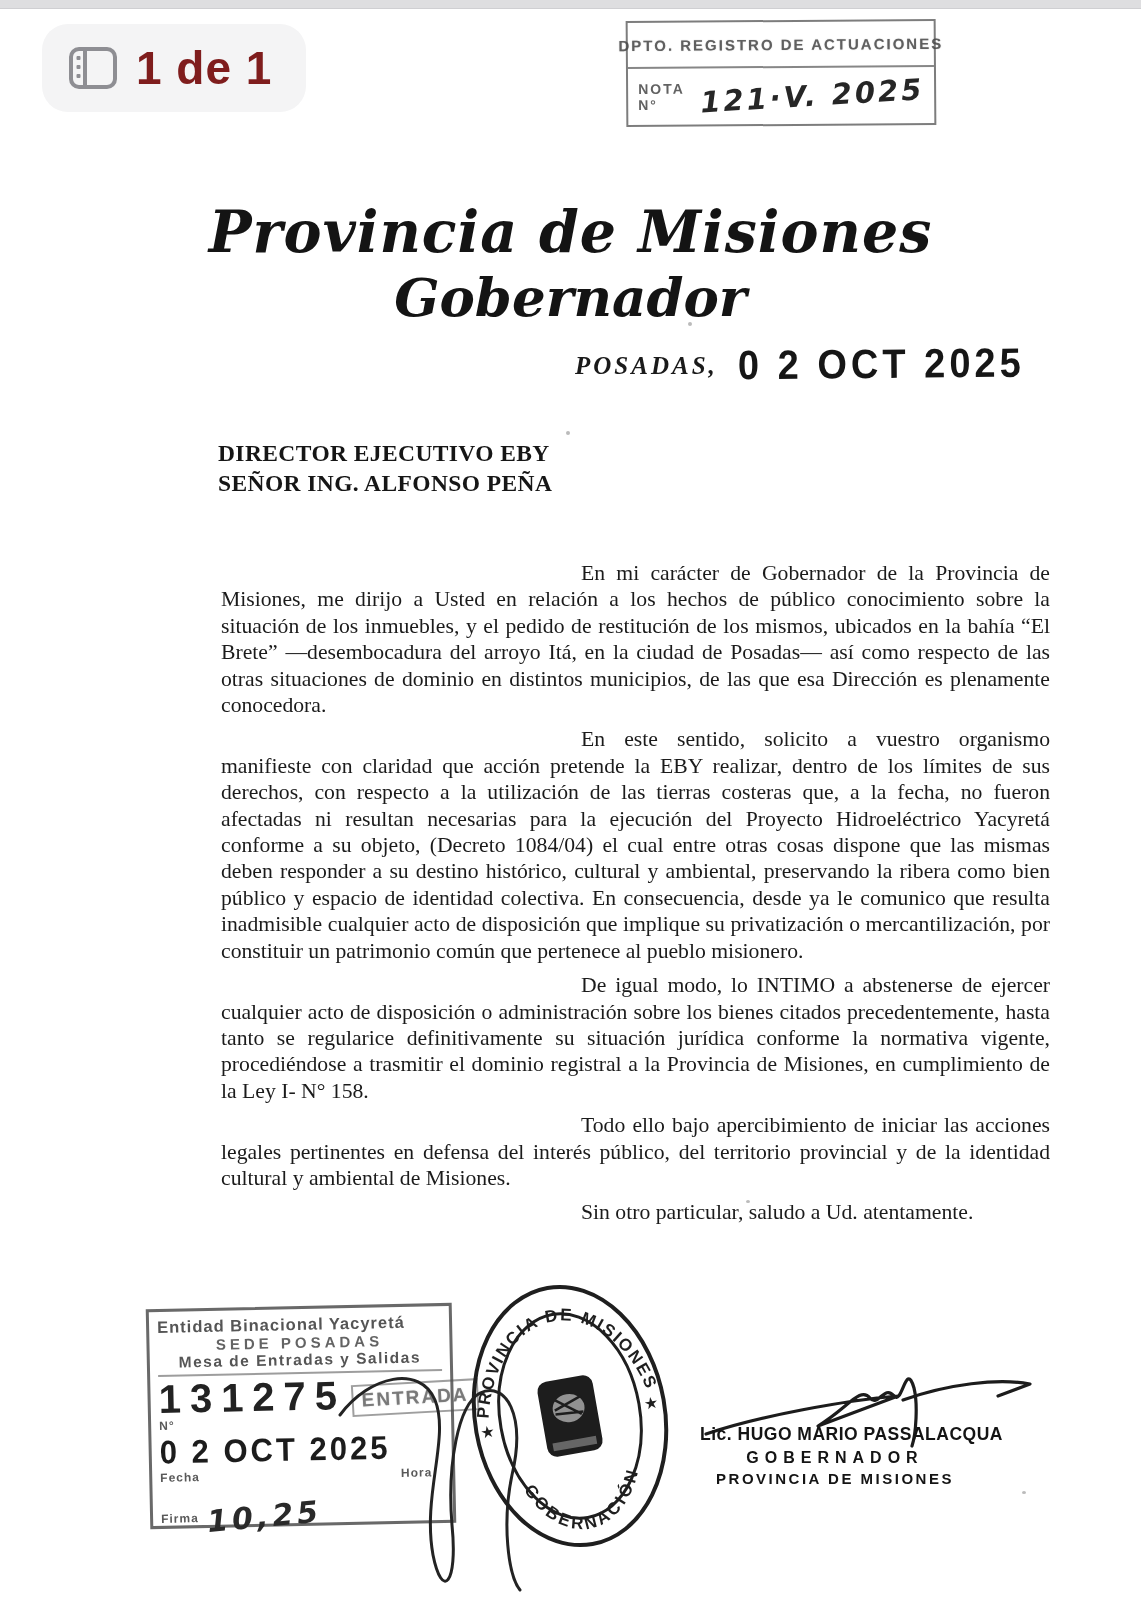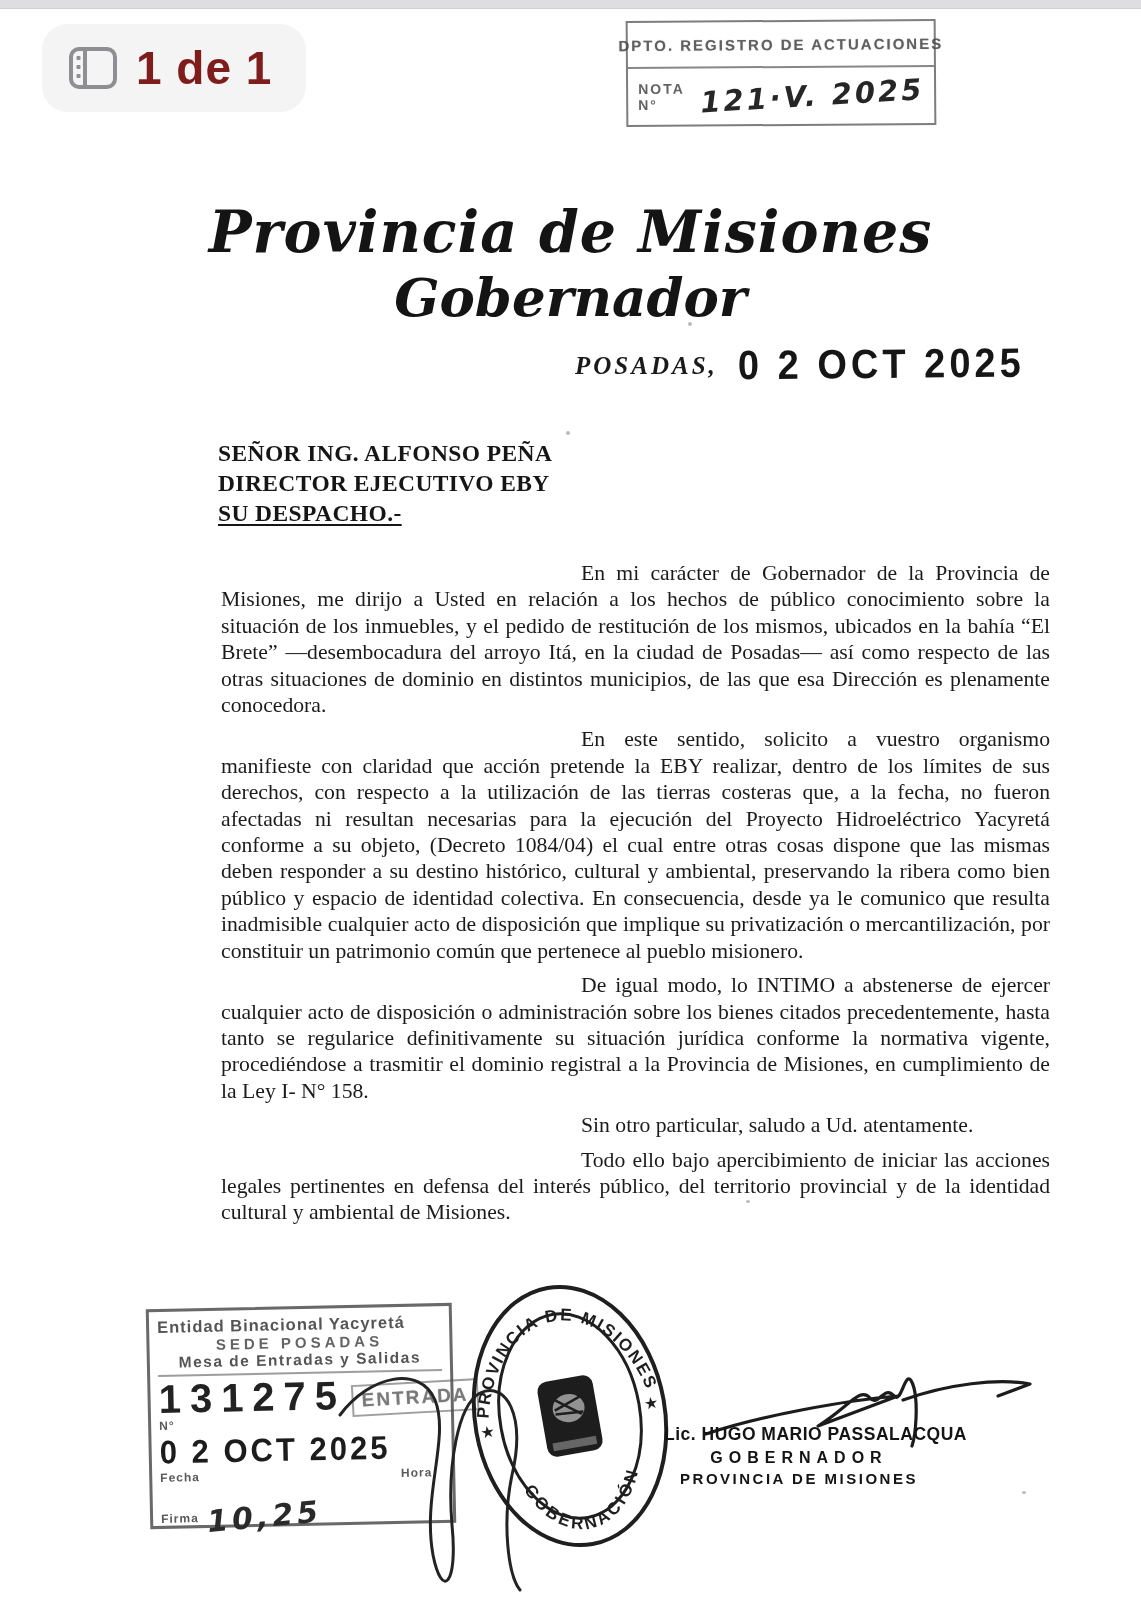--- a/index.html
+++ b/index.html
@@ -90,21 +90,21 @@
   }
   .fecha-row{display:flex;align-items:flex-end;gap:10px;margin-top:2px;}
   .fecha-big{font-size:31px;font-weight:700;letter-spacing:3px;color:#1c1c1c;white-space:nowrap;transform:scaleY(1.05);}
   .firma-row{display:flex;align-items:center;gap:8px;margin-top:16px;}
   .hand{font-family:"DejaVu Sans", sans-serif;font-style:italic;font-weight:600;font-size:30px;color:#2a2a2a;transform:rotate(-4deg);letter-spacing:4px;}
 
   
   #seal{left:468px;top:1280px;transform:rotate(-10deg);}
   #sig-entry{left:330px;top:1345px;pointer-events:none;}
   #sig-main{left:698px;top:1338px;pointer-events:none;}
-  #sig-block{left:664px;top:1424px;width:270px;text-align:center;font-family:"Liberation Sans", sans-serif;color:#141414;}
+  #sig-block{left:700px;top:1424px;width:270px;text-align:center;font-family:"Liberation Sans", sans-serif;color:#141414;}
   #sig-block .name{font-size:17.5px;font-weight:700;letter-spacing:.5px;white-space:nowrap;}
   #sig-block .title{font-size:16px;font-weight:700;letter-spacing:6px;margin-top:4px;}
   #sig-block .org{font-size:15px;font-weight:700;letter-spacing:2.5px;margin-top:3px;white-space:nowrap;}
 
   .speck{position:absolute;background:rgba(60,60,60,.35);border-radius:50%;}
 </style>
 </head>
 <body>
 
 <div class="abs" id="topbar"></div>
@@ -130,31 +130,30 @@
   </div>
 </div>
 
 <div class="abs" id="lh1">Provincia de Misiones</div>
 <div class="abs" id="lh2">Gobernador</div>
 
 <div class="abs" id="place">POSADAS,</div>
 <div class="abs" id="date-stamp">0 2 OCT 2025</div>
 
 <div class="abs" id="recipient">
+  <div>DIRECTOR EJECUTIVO EBY</div>
   <div>SEÑOR ING. ALFONSO PEÑA</div>
-  <div>DIRECTOR EJECUTIVO EBY</div>
-  <div class="u">SU DESPACHO.-</div>
 </div>
 
 <div class="abs" id="letter-body">
   <p>En mi carácter de Gobernador de la Provincia de Misiones, me dirijo a Usted en relación a los hechos de público conocimiento sobre la situación de los inmuebles, y el pedido de restitución de los mismos, ubicados en la bahía “El Brete”  —desembocadura del arroyo Itá, en la ciudad de Posadas— así como respecto de las otras situaciones de dominio en distintos municipios, de las que esa Dirección es plenamente conocedora.</p>
   <p>En este sentido, solicito a vuestro organismo manifieste con claridad que acción pretende la EBY realizar, dentro de los límites de sus derechos, con respecto a la utilización de las tierras costeras que, a la fecha, no fueron afectadas ni resultan necesarias para la ejecución del Proyecto Hidroeléctrico Yacyretá conforme a su objeto, (Decreto 1084/04) el cual entre otras cosas dispone que las mismas deben responder a su destino histórico, cultural y ambiental, preservando la ribera como bien público y espacio de identidad colectiva. En consecuencia, desde ya le comunico que resulta inadmisible cualquier acto de disposición que implique su privatización o mercantilización, por constituir un patrimonio común que pertenece al pueblo misionero.</p>
   <p>De igual modo, lo INTIMO a abstenerse de ejercer cualquier acto de disposición o administración sobre los bienes citados precedentemente, hasta tanto se regularice definitivamente su situación jurídica conforme la normativa vigente, procediéndose a trasmitir el dominio registral a la Provincia de Misiones, en cumplimiento de la Ley I- N° 158.</p>
+  <p>Todo ello bajo apercibimiento de iniciar las acciones legales pertinentes en defensa del interés público, del territorio provincial y de la identidad cultural y ambiental de Misiones.</p>
   <p>Sin otro particular, saludo a Ud. atentamente.</p>
-  <p>Todo ello bajo apercibimiento de iniciar las acciones legales pertinentes en defensa del interés público, del territorio provincial y de la identidad cultural y ambiental de Misiones.</p>
 </div>
 
 <div class="abs" id="entry-stamp">
   <div class="org">Entidad Binacional Yacyretá</div>
   <div class="sede">SEDE POSADAS</div>
   <div class="mesa">Mesa de Entradas y Salidas</div>
   <div class="num-row">
     <div>
       <div class="big-num">131275</div>
       <div class="tiny">N°</div>

